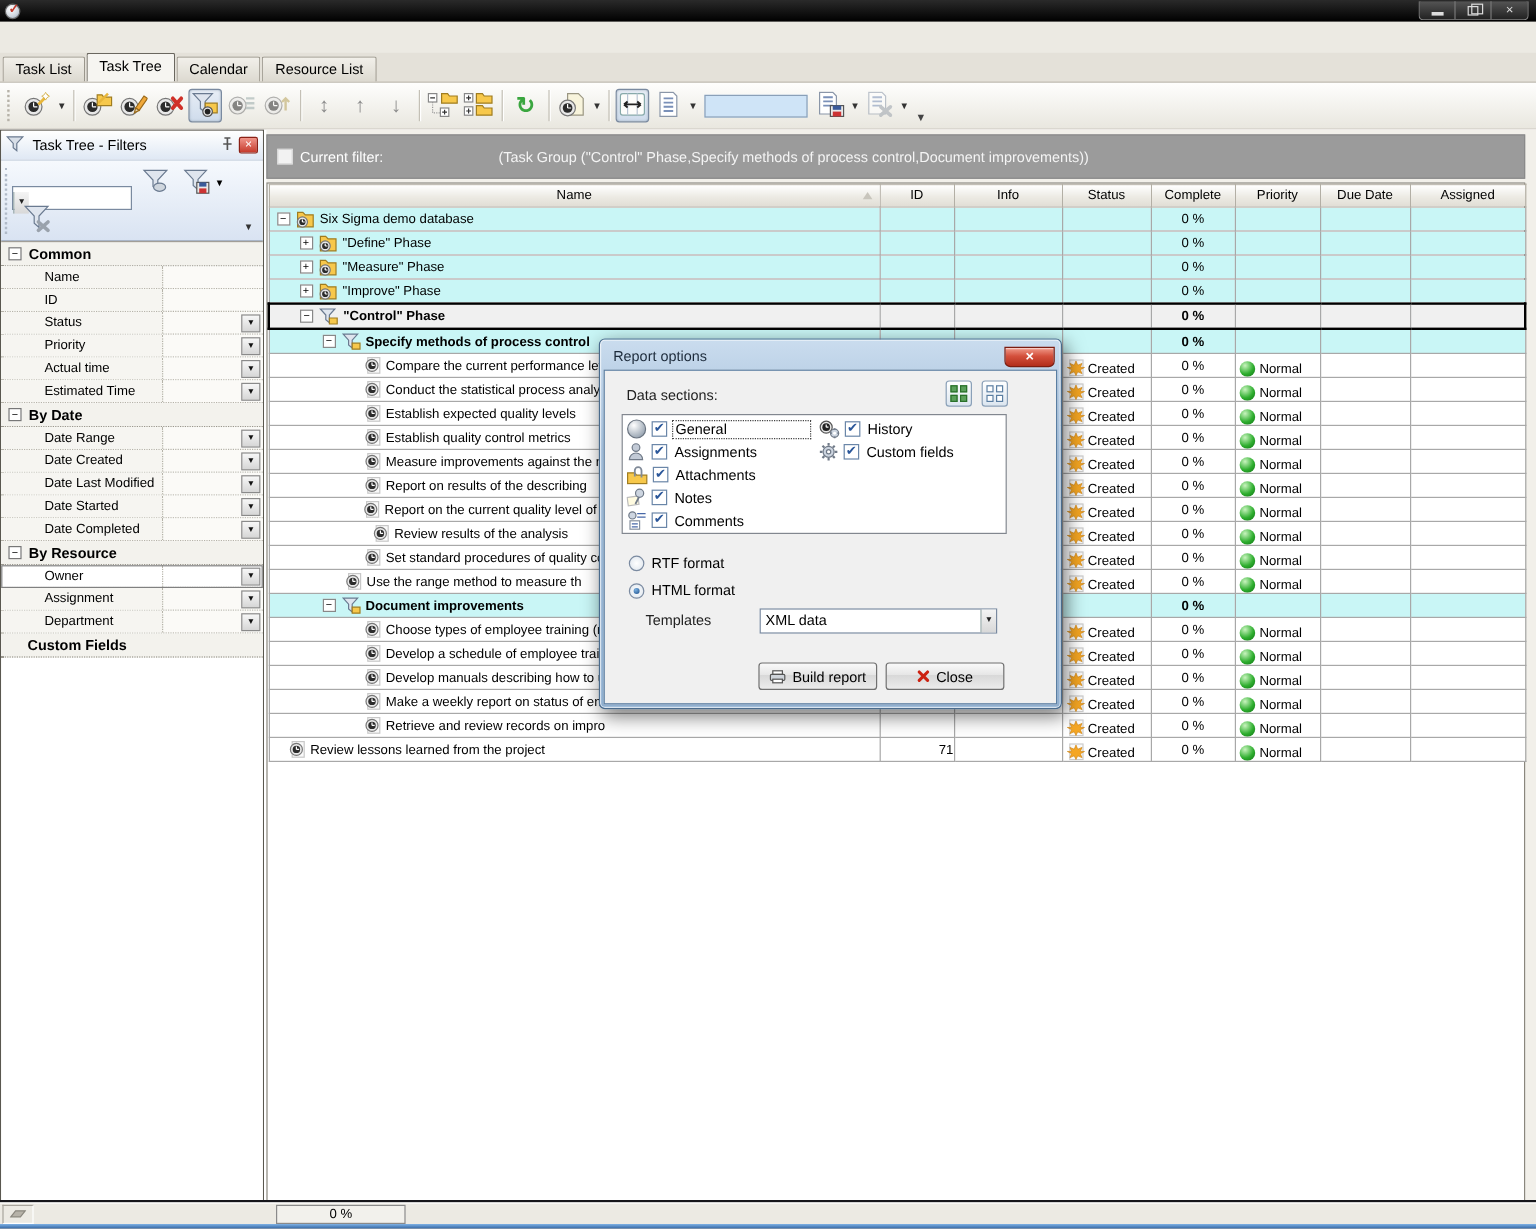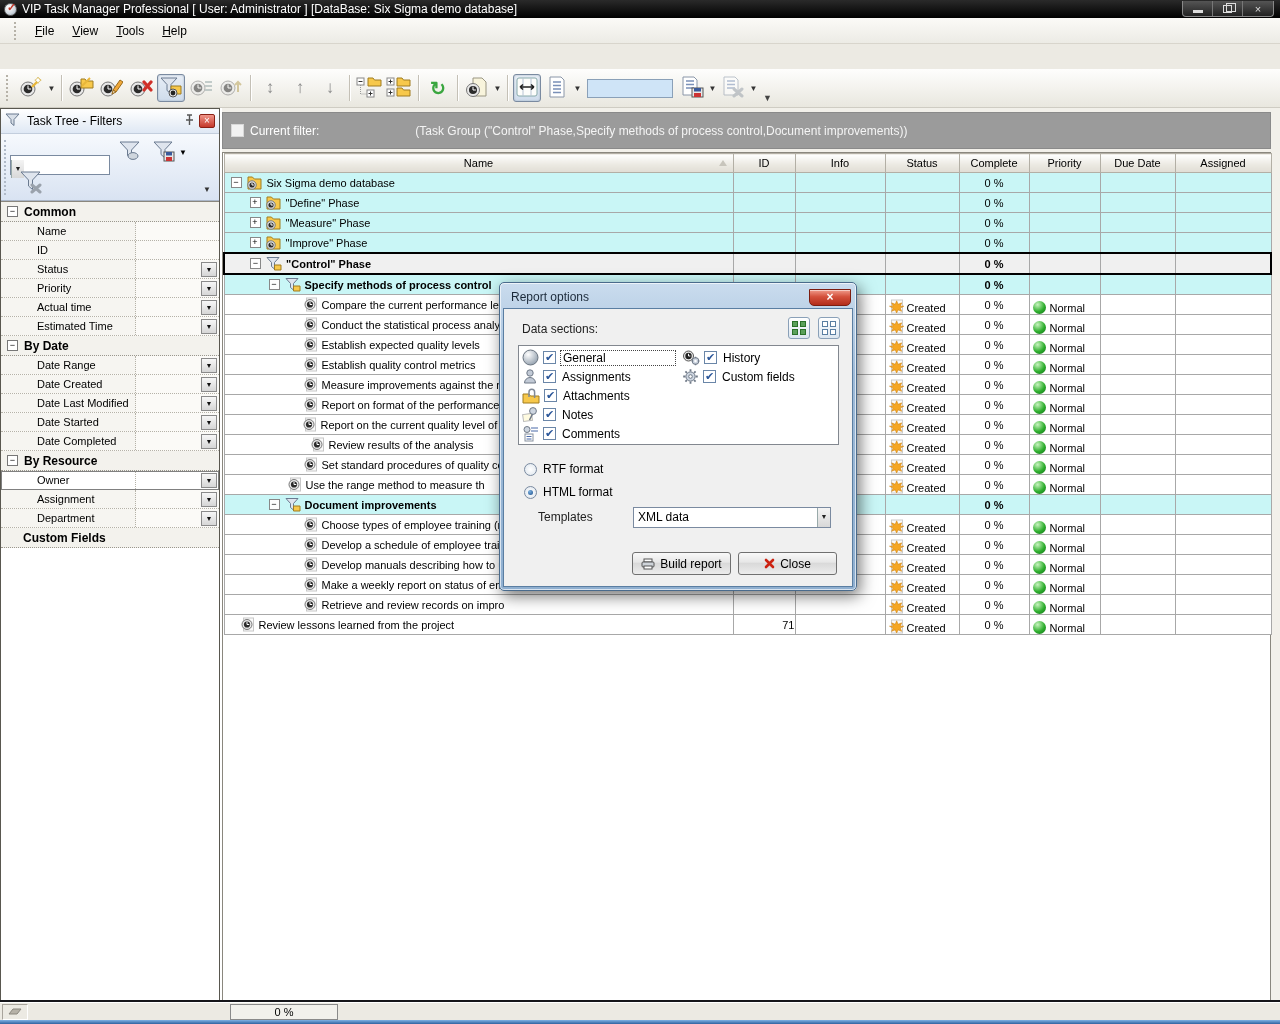--- a/index.html
+++ b/index.html
@@ -103,21 +103,21 @@
 
   
   .statusbar { position:absolute; top:1002px; left:0; width:100%; height:18px; background:#eceae3; border-top:1px solid #fff; box-shadow:0 -2px 0 #16161a; display:flex; align-items:center; font-size:11px; }
   .sb-cell { height:16px; border:1px solid; border-color:#a8a49c #fff #fff #a8a49c; margin-left:2px; display:flex; align-items:center; }
   .sb-icon-cell { width:26px; justify-content:center; }
   .sb-gap { width:198px; border:none; }
   .progress-box { width:108px; justify-content:center; background:#f2f1ec; border-color:#8a8a8a; }
   .taskbar-sliver { position:absolute; bottom:0; left:0; width:100%; height:4px; background:linear-gradient(#7fb2e5,#2f62a0); }
 
   
-  .dialog { position:absolute; left:499px; top:282px; width:358px; background:linear-gradient(#cadcee,#9fbbd8 30%,#8fafd0); border:1px solid #4a6b8c; border-radius:5px; padding:3px; box-shadow:3px 5px 16px rgba(0,0,0,.55), inset 0 0 0 1px rgba(255,255,255,.65); }
+  .dialog { position:absolute; left:499px; top:282px; width:386px; background:linear-gradient(#cadcee,#9fbbd8 30%,#8fafd0); border:1px solid #4a6b8c; border-radius:5px; padding:3px; box-shadow:3px 5px 16px rgba(0,0,0,.55), inset 0 0 0 1px rgba(255,255,255,.65); }
   .dlg-title { height:22px; display:flex; align-items:center; font-size:12px; color:#1c2a3a; padding-left:8px; }
   .dlg-close { margin-left:auto; margin-right:2px; width:42px; height:17px; background:linear-gradient(#f09a8a,#d4503c 45%,#b22d1a); border:1px solid #7c1d10; border-radius:0 0 5px 5px; color:#fff; font-weight:bold; font-size:12px; line-height:15px; text-align:center; cursor:pointer; box-shadow:inset 0 1px 0 rgba(255,255,255,.5); }
   .dlg-body { position:relative; height:279px; background:#f0f0f0; border:1px solid #5a7ea2; }
   .dlg-label { position:absolute; font-size:12px; color:#222; }
   .gridsel-btn { position:absolute; width:22px; height:22px; top:8px; border:1px solid #8aa0b8; border-radius:3px; background:linear-gradient(#ffffff,#dce6f0); display:flex; flex-wrap:wrap; align-content:center; justify-content:center; gap:2px; cursor:pointer; }
   .gridsel-btn i { width:6px; height:6px; display:block; }
   .gridsel-btn.all i { background:#5aa05a; border:1px solid #2a702a; }
   .gridsel-btn.none i { background:#fff; border:1px solid #5a7ea2; }
   .listbox { position:absolute; left:14px; top:36px; width:321px; height:100px; background:#fff; border:1px solid #82878f; display:flex; font-size:12px; }
   .lcol { width:160px; padding-top:2px; }
@@ -132,37 +132,38 @@
   .dlg-combo { left:129px; top:198px; width:198px; height:21px; position:absolute; }
   .dlg-btn { position:absolute; top:243px; width:99px; height:23px; border:1px solid #707070; border-radius:3px; background:linear-gradient(#f9f9f9,#e6e6e6 45%,#d8d8d8 46%,#ececec); font-size:12px; display:flex; align-items:center; justify-content:center; gap:5px; cursor:pointer; }
 </style>
 </head>
 <body>
 
 <div class="window">
 
   <div class="titlebar">
     <span class="app-icon"></span>
-    <span>VIP Task Manager Professional [ User: Administrator ] [DataBase: Six Sigma demo database]</span>
     <span class="win-btns">
       <span class="win-btn">
           <span class="glyph-min"></span>
         </span>
       <span class="win-btn">
           <span class="glyph-restore"></span>
         </span>
       <span class="win-btn">×</span>
     </span>
   </div>
 
-  <div class="menubar">
-    <span class="grip"></span>
-    <span id="menu-items"><span class="menu-item"><u>F</u>ile</span><span class="menu-item"><u>V</u>iew</span><span class="menu-item"><u>T</u>ools</span><span class="menu-item"><u>H</u>elp</span></span>
-  </div>
-
+
+  <div class="tabbar" id="tabbar">
+      <span class="tab">Task List</span>
+      <span class="tab active">Task Tree</span>
+      <span class="tab">Calendar</span>
+      <span class="tab">Resource List</span>
+    </div>
 
   <div class="toolbar">
     <span class="grip"></span>
     <button class="tbtn">
         <i><svg width="24" height="22">
             <circle cx="9" cy="13" r="7" fill="#e8e8e8" stroke="#777"></circle>
             <circle cx="9" cy="13" r="4.34" fill="#2b2b2b"></circle>
             <path d="M9 13 V9.5 M9 13 H12.15" stroke="#fff" stroke-width="1"></path>
             <path d="M13 11 L21 3" stroke="#e8b63a" stroke-width="2.4"></path>
             <path d="M19 1 l1.2 2 l2 1.2 l-2 1.2 l-1.2 2 l-1.2 -2 l-2 -1.2 l2 -1.2 z" fill="#fff" stroke="#caa22a" stroke-width="0.6"></path>
@@ -775,21 +776,21 @@
                   <span class="cellflex" style="padding-left:63px">
                     <span class="exp-sp"></span>
                     <span class="ic">
                       <svg width="15" height="15">
                         <rect x="3.5" y="1" width="10" height="13" fill="#fafafa" stroke="#c8c8c8"></rect>
                         <circle cx="7" cy="7.5" r="5" fill="#e8e8e8" stroke="#777"></circle>
                         <circle cx="7" cy="7.5" r="3.1" fill="#2b2b2b"></circle>
                         <path d="M7 7.5 V5 M7 7.5 H9.25" stroke="#fff" stroke-width="1"></path>
                       </svg>
                     </span>
-                    <span class="nm">Report on format of the performance</span>
+                    <span class="nm">Report on results of the describing</span>
                   </span>
                 </td>
     <td class="c-id"></td>
                 <td></td>
                 <td>
                   <span class="stat-flex">
                     <span class="ic">
                       <svg width="15" height="15">
                         <rect x="2.5" y="1" width="11" height="13" fill="#fafafa" stroke="#cccccc"></rect>
                         <polygon points="7,1.5 8.6,5.4 12.6,3.8 11,7.5 15,7.5 11,9.6 12.6,13.2 8.6,11.6 7,15 5.4,11.6 1.4,13.2 3,9.6 -1,7.5 3,7.5 1.4,3.8 5.4,5.4" transform="scale(0.9) translate(1.5,0.5)" fill="#f5a623" stroke="#cf8210" stroke-width="0.6"></polygon>

